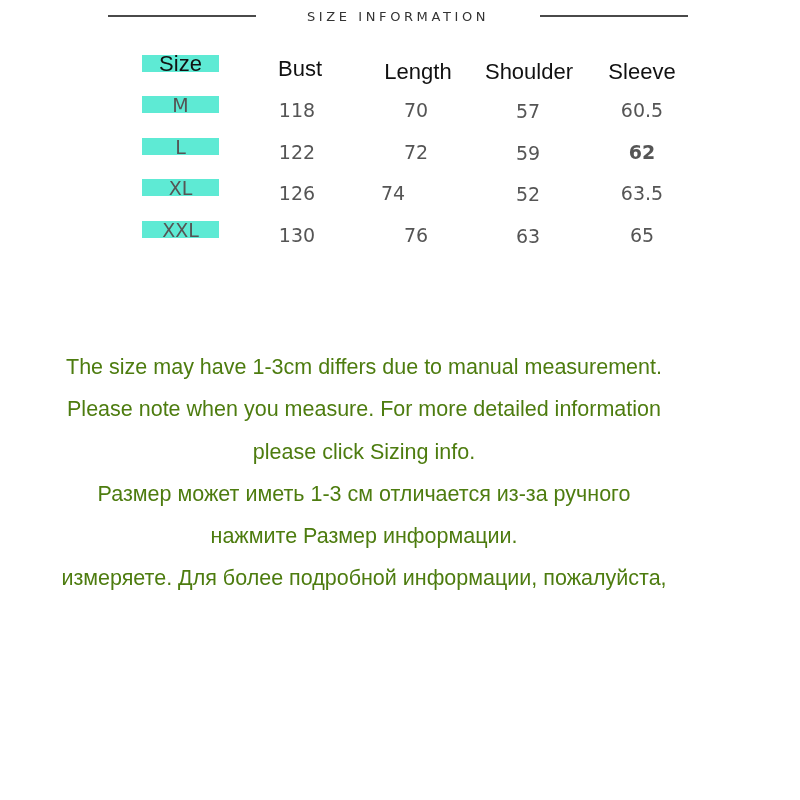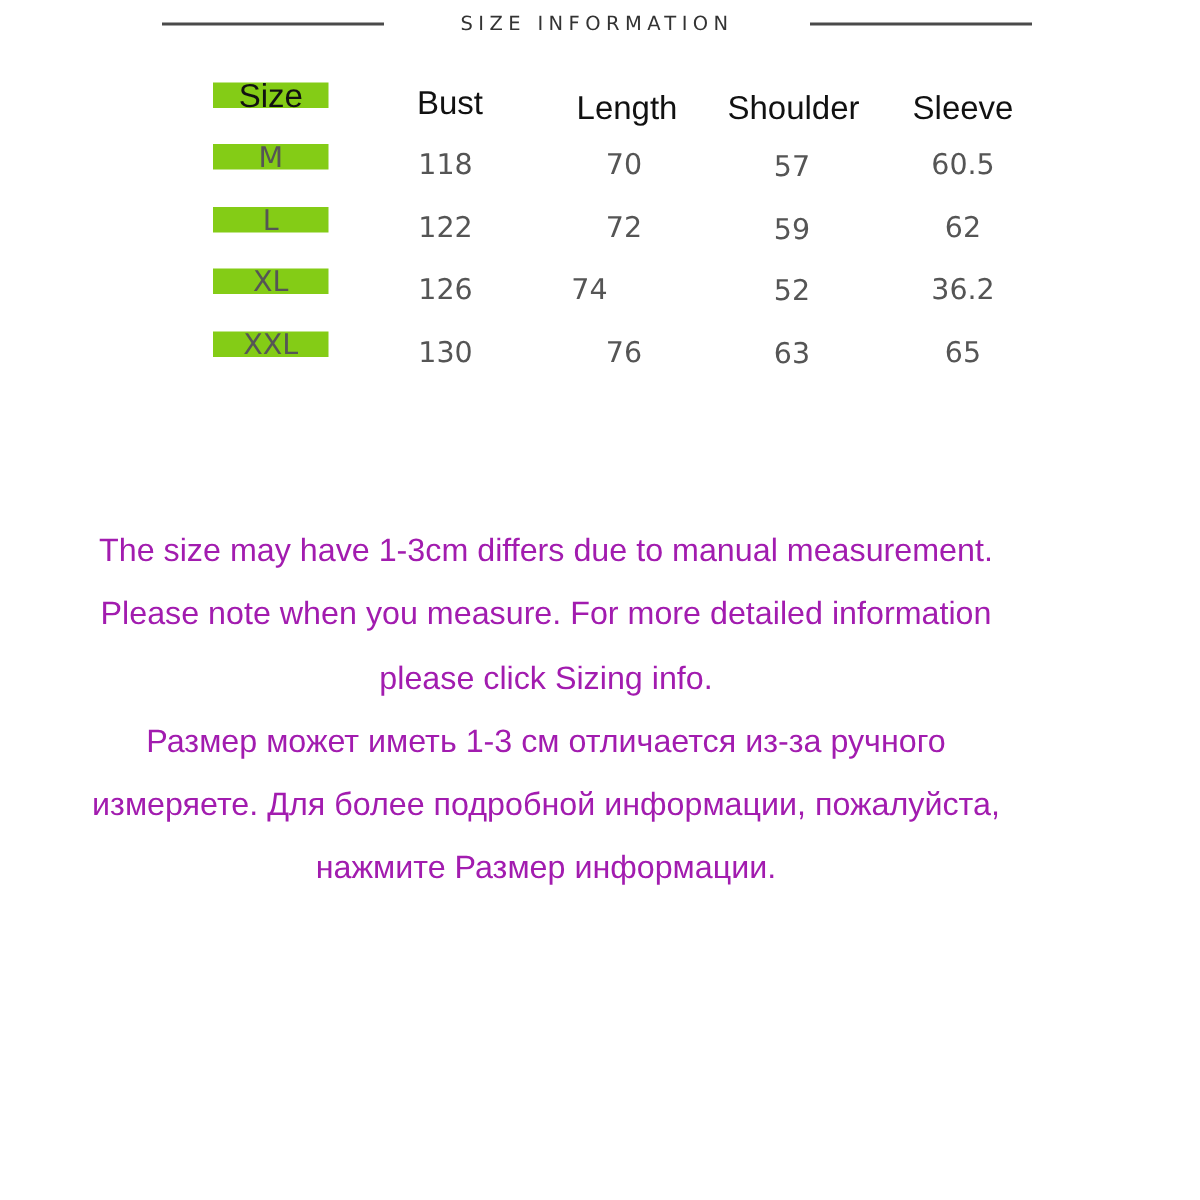--- a/index.html
+++ b/index.html
@@ -4,24 +4,24 @@
   <style>
     html, body { margin: 0; padding: 0; background: #ffffff; }
     body { width: 800px; height: 800px; position: relative; overflow: hidden; font-family: "Liberation Sans", sans-serif; }
     .header { position: absolute; top: 6px; left: 108px; width: 580px; height: 20px; display: flex; align-items: center; gap: 48px; }
     .header .line { flex: 1; height: 2px; background: #4a4a4a; }
     .header .title { padding: 0 3px; font-family: "DejaVu Sans", sans-serif; font-size: 13px; letter-spacing: 3.6px; color: #333; white-space: nowrap; }
     .table { position: absolute; left: 0; top: 0; width: 800px; height: 260px; }
     .cell { position: absolute; text-align: center; transform: translateX(-50%); white-space: nowrap; }
     .hdr { font-family: "Liberation Sans", sans-serif; font-size: 22px; color: #111; }
     .val { font-family: "DejaVu Sans", sans-serif; font-size: 19px; color: #555; }
-    .sizebox { position: absolute; left: 142px; width: 77px; height: 17px; background: #84cc16; display: flex; align-items: center; justify-content: center; }
+    .sizebox { position: absolute; left: 142px; width: 77px; height: 17px; background: #5eead4; display: flex; align-items: center; justify-content: center; }
     .sizebox.head span { font-family: "Liberation Sans", sans-serif; font-size: 22px; color: #111; }
     .sizebox span { font-family: "DejaVu Sans", sans-serif; font-size: 19px; color: #555; }
-    .notes { position: absolute; top: 346px; left: 0; width: 728px; text-align: center; font-family: "Liberation Sans", sans-serif; font-size: 21.5px; color: #a21caf; }
+    .notes { position: absolute; top: 346px; left: 0; width: 728px; text-align: center; font-family: "Liberation Sans", sans-serif; font-size: 21.5px; color: #4d7c0f; }
     .notes .ln { height: 42.3px; line-height: 42.3px; white-space: nowrap; }
   </style>
 </head>
 <body>
 
 <div class="header">
   <div class="line"></div>
   <div class="title">SIZE INFORMATION</div>
   <div class="line"></div>
 </div>
@@ -43,39 +43,39 @@
   <div class="cell val" style="left:416px; top:99px;">70</div>
   <div class="cell val" style="left:528px; top:100px;">57</div>
   <div class="cell val" style="left:642px; top:99px;">60.5</div>
 
   <div class="sizebox" style="top:138px;">
       <span>L</span>
     </div>
   <div class="cell val" style="left:297px; top:141px;">122</div>
   <div class="cell val" style="left:416px; top:141px;">72</div>
   <div class="cell val" style="left:528px; top:142px;">59</div>
-  <div class="cell val" style="left:642px; top:141px;">62</div>
+  <div class="cell val" style="left:642px; top:141px;font-weight:bold;">62</div>
 
   <div class="sizebox" style="top:179px;">
       <span>XL</span>
     </div>
   <div class="cell val" style="left:297px; top:182px;">126</div>
   <div class="cell val" style="left:393px; top:182px;">74</div>
   <div class="cell val" style="left:528px; top:183px;">52</div>
-  <div class="cell val" style="left:642px; top:182px;">36.2</div>
+  <div class="cell val" style="left:642px; top:182px;">63.5</div>
 
   <div class="sizebox" style="top:221px;">
       <span>XXL</span>
     </div>
   <div class="cell val" style="left:297px; top:224px;">130</div>
   <div class="cell val" style="left:416px; top:224px;">76</div>
   <div class="cell val" style="left:528px; top:225px;">63</div>
   <div class="cell val" style="left:642px; top:224px;">65</div>
 </div>
 
 <div class="notes">
   <div class="ln">The size may have 1-3cm differs due to manual measurement.</div>
   <div class="ln">Please note when you measure. For more detailed information</div>
   <div class="ln">please click Sizing info.</div>
   <div class="ln">Размер может иметь 1-3 см отличается из-за ручного</div>
+  <div class="ln">нажмите Размер информации.</div>
   <div class="ln">измеряете. Для более подробной информации, пожалуйста,</div>
-  <div class="ln">нажмите Размер информации.</div>
 </div>
 
 </body></html>

